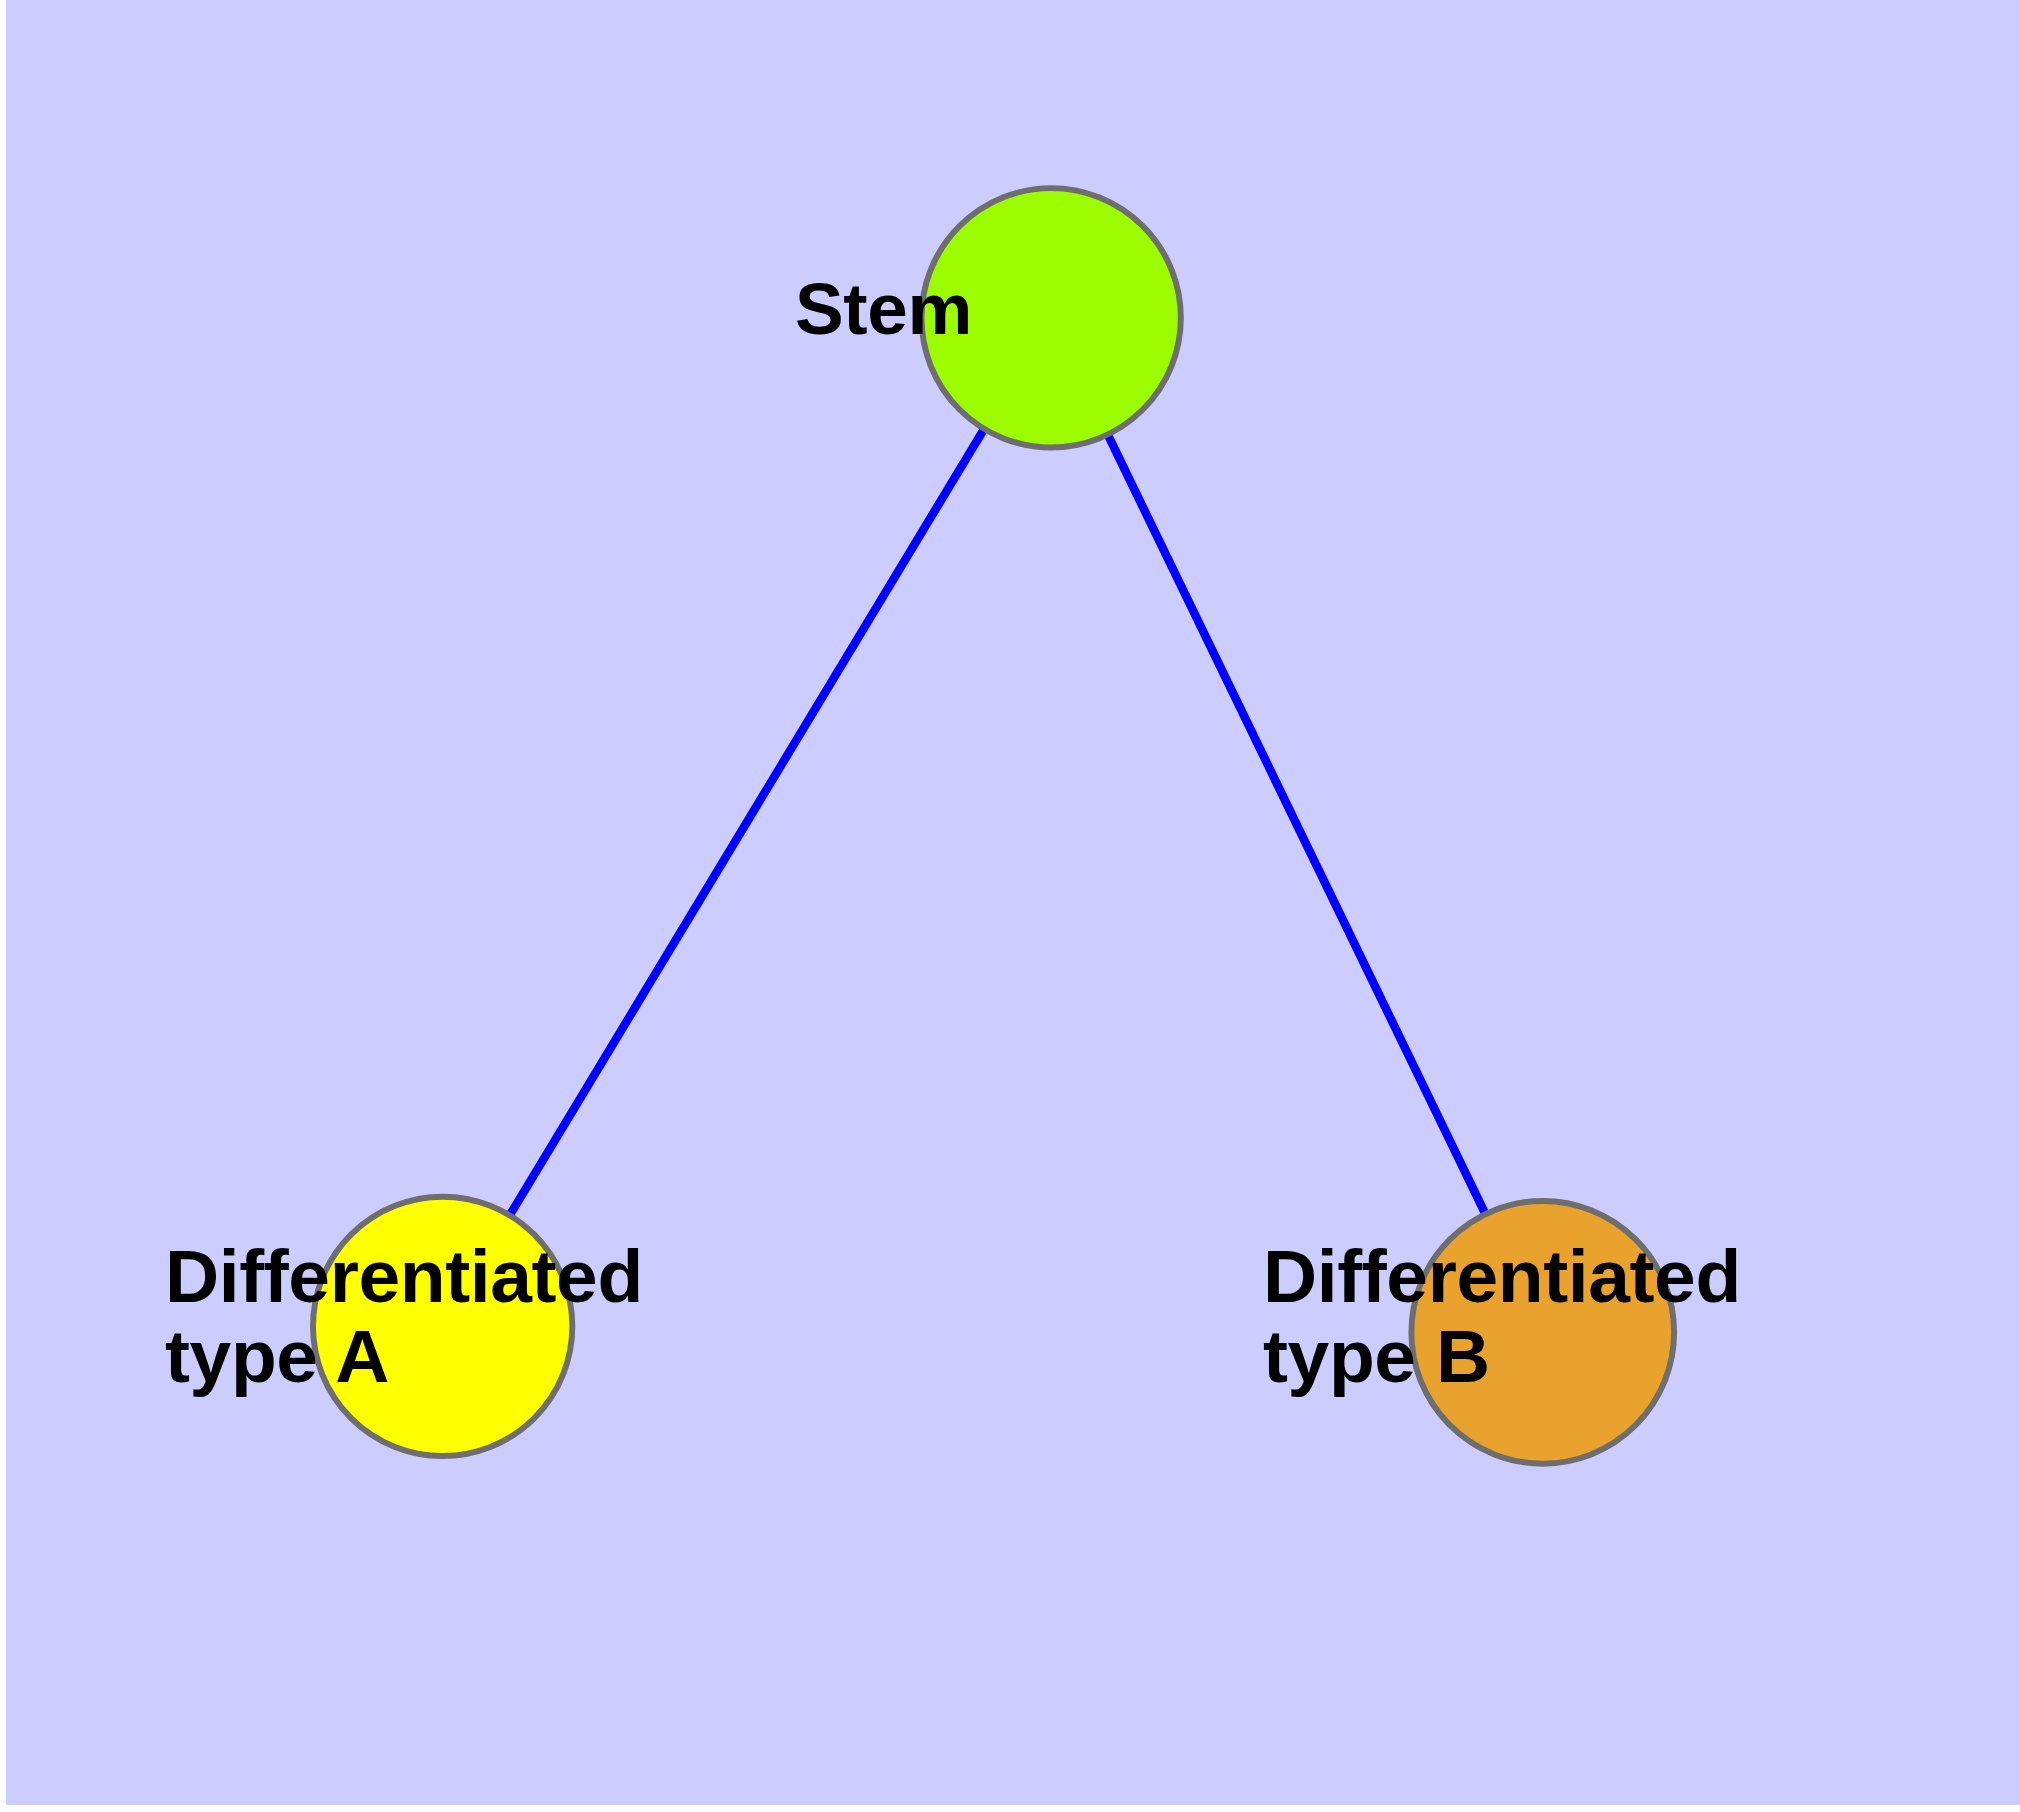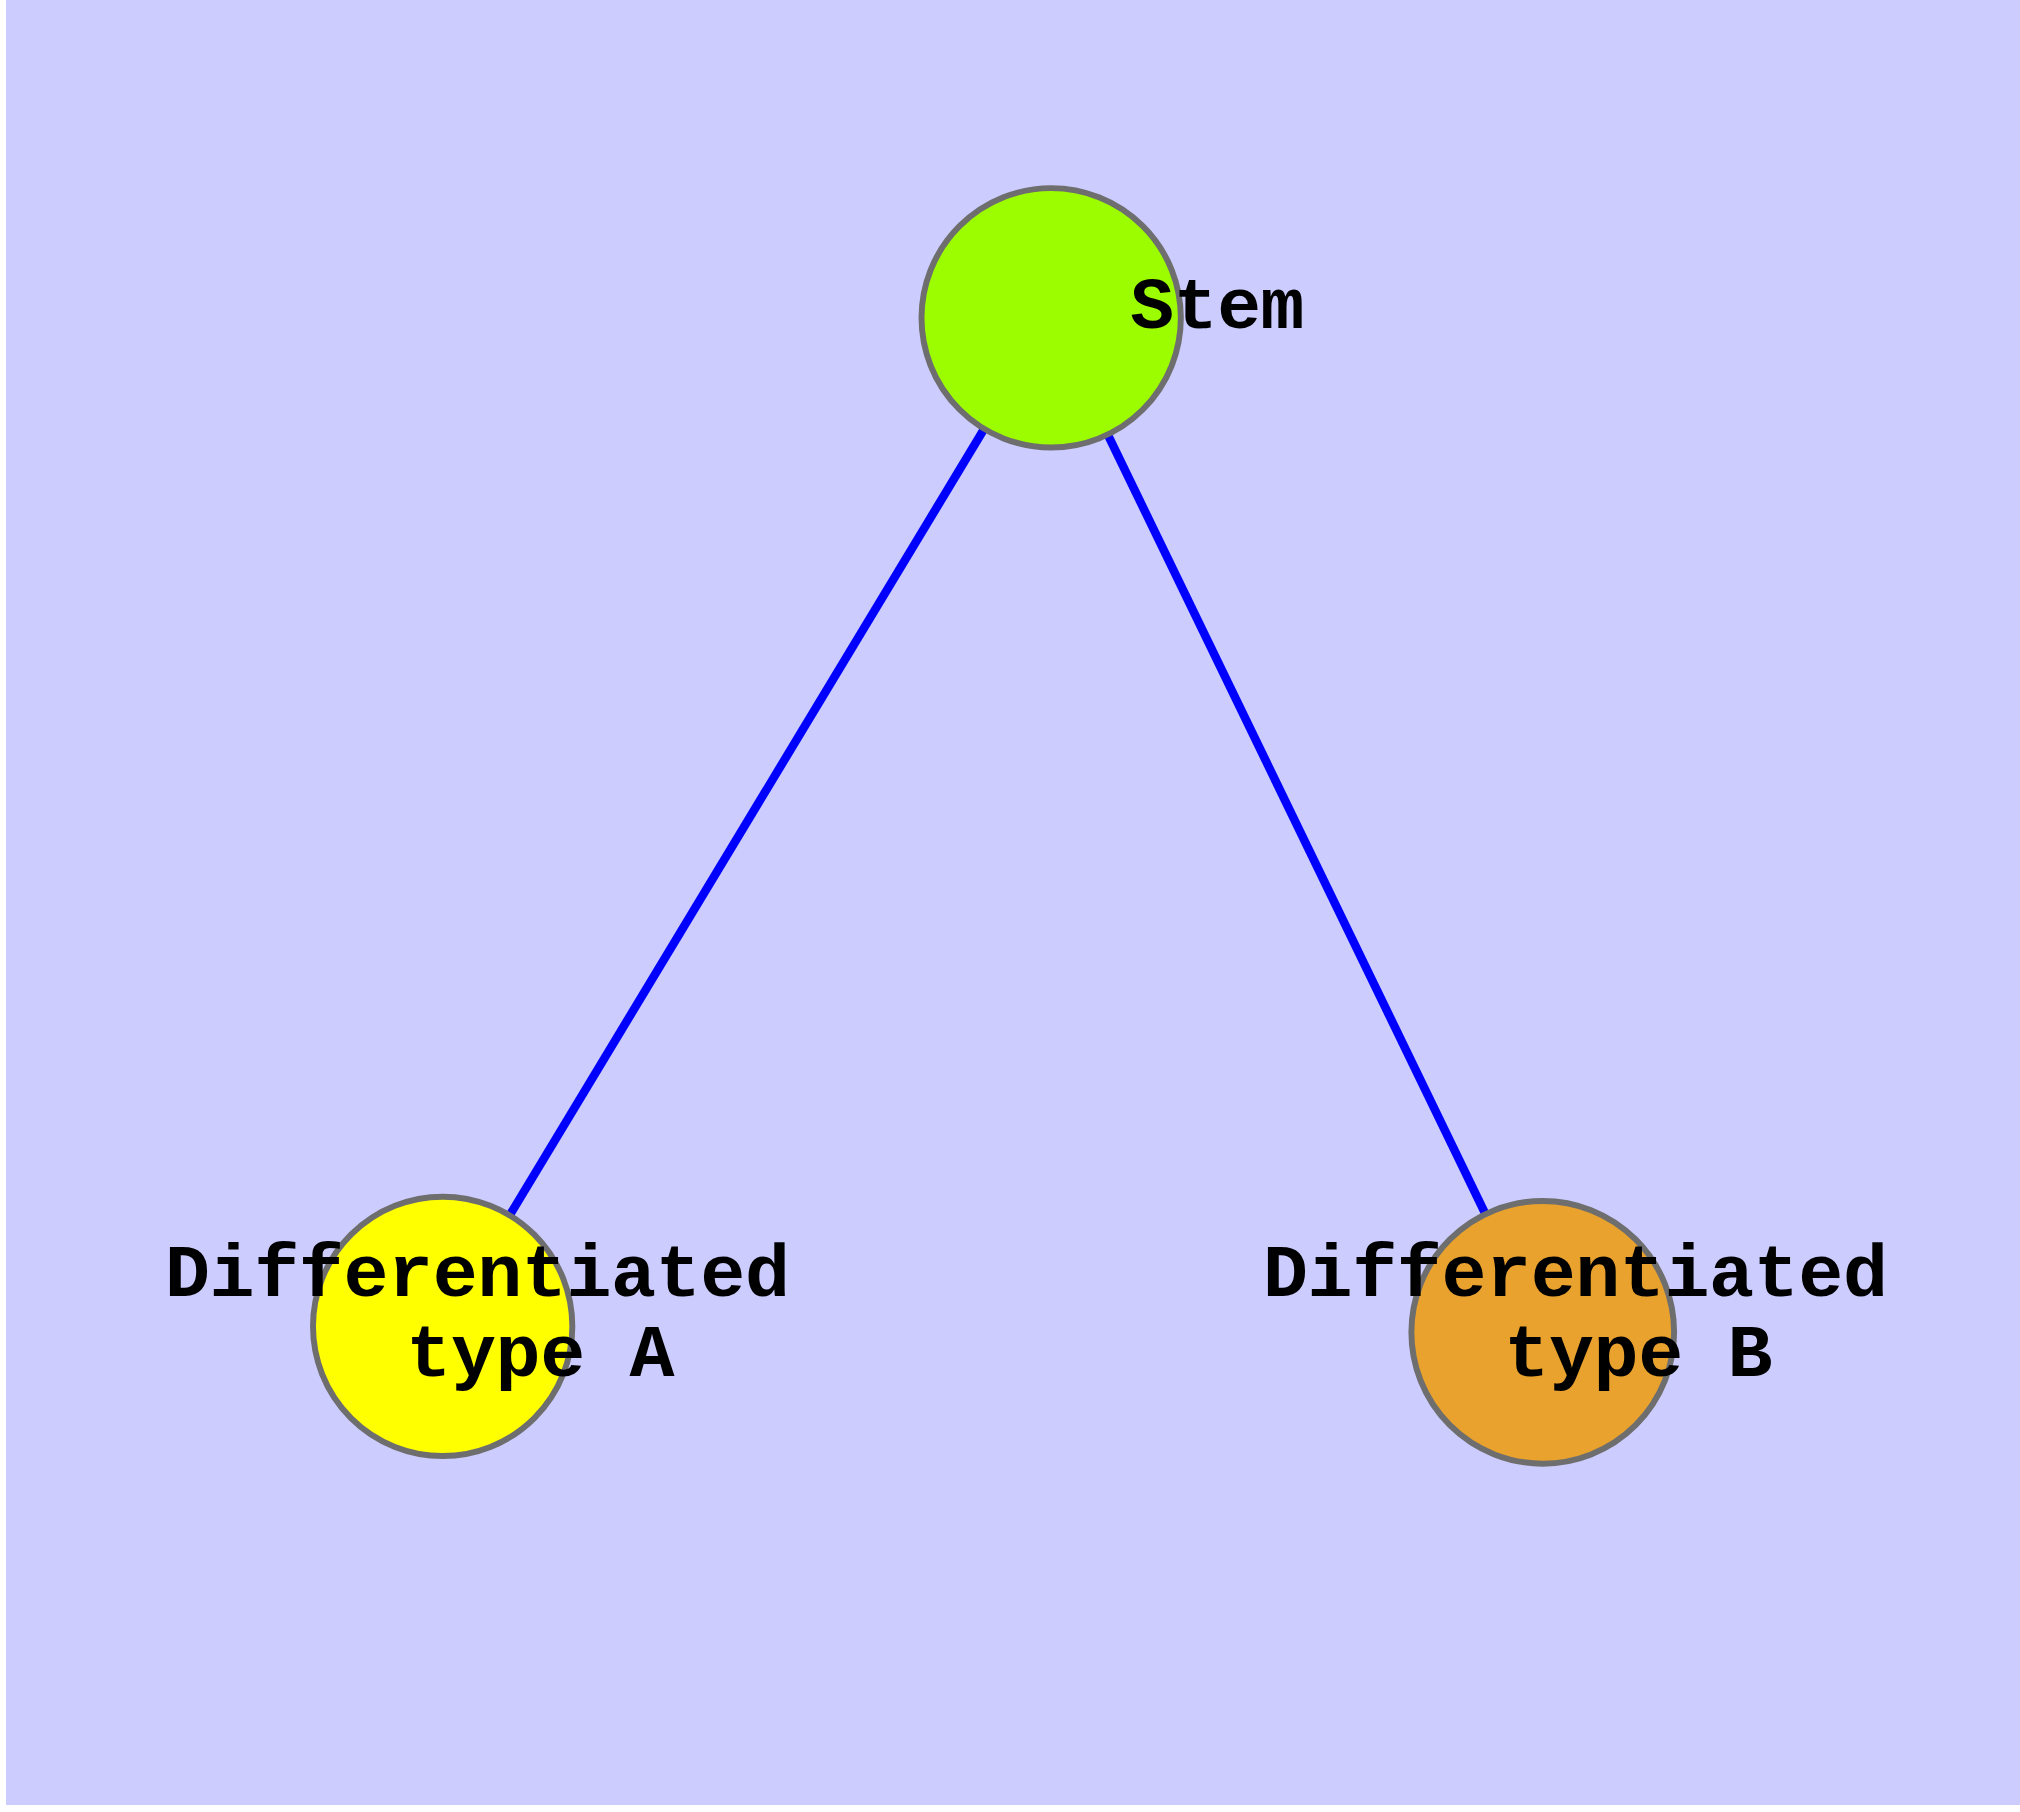--- a/index.html
+++ b/index.html
@@ -36,24 +36,24 @@
     stroke-width: 10;
     stroke-linecap: butt;
     fill: none;
   }
   .node-circle {
     stroke: #6e6e6e;
     stroke-width: 7;
   }
   .node-label {
     position: absolute;
-    font-family: Liberation Mono, monospace;
+    font-family: Liberation Sans, sans-serif;
     font-weight: bold;
     color: #000000;
-    text-align: right;
+    text-align: left;
     line-height: 1.06;
     white-space: pre;
     letter-spacing: -0.4px;
     pointer-events: none;
   }
   #label-stem {
     font-size: 73px;
     left: 795px;
     top: 270px;
     width: 509px;

